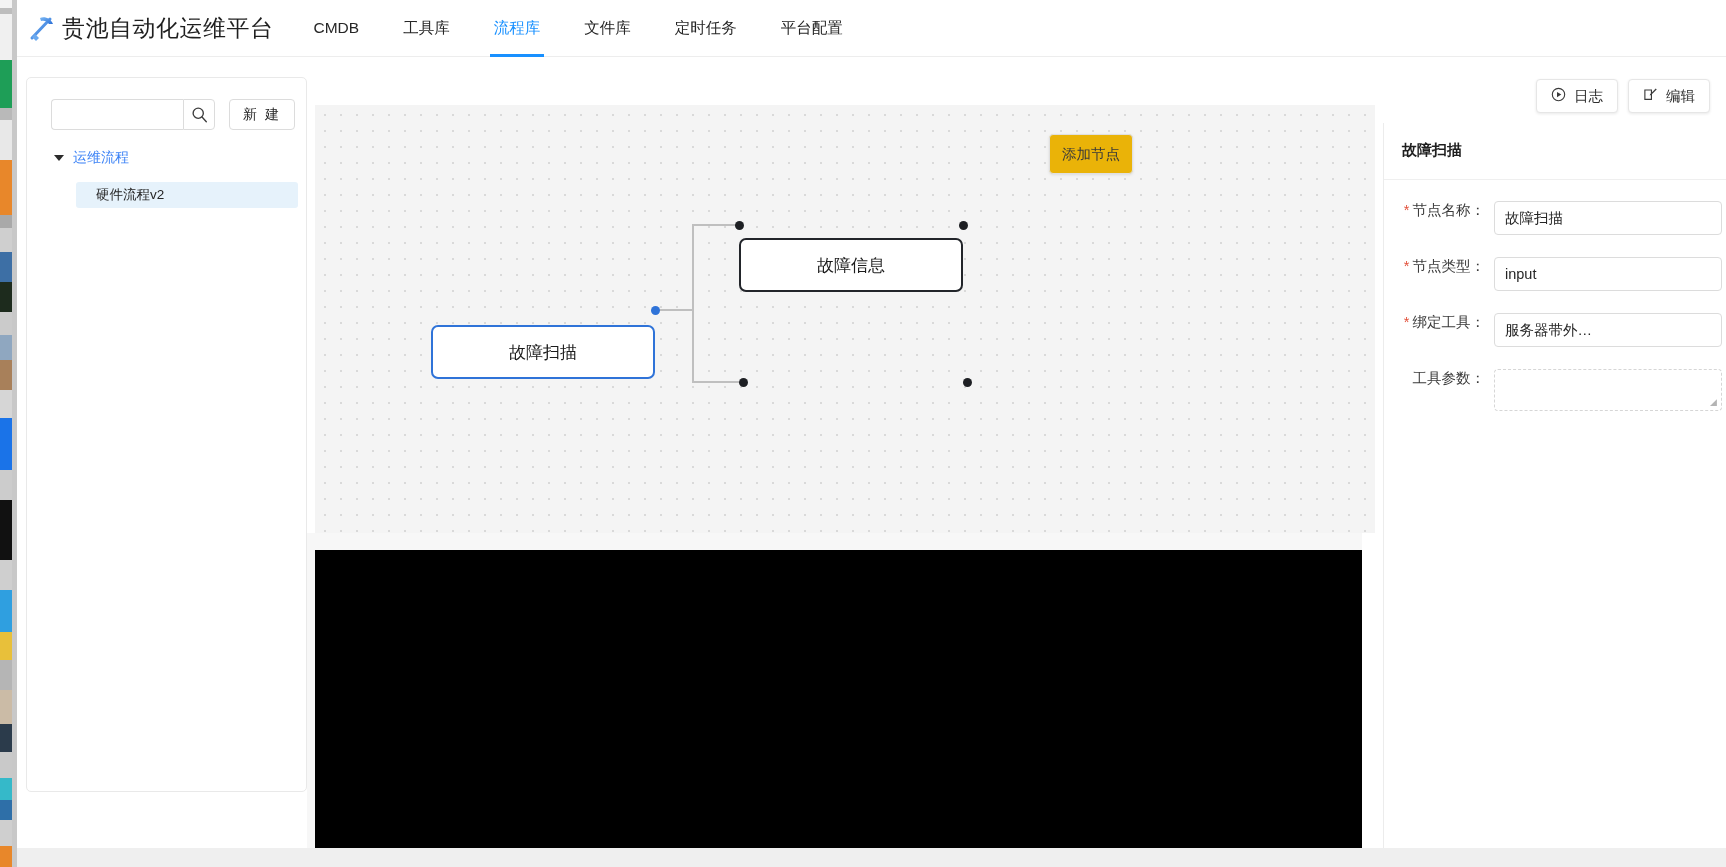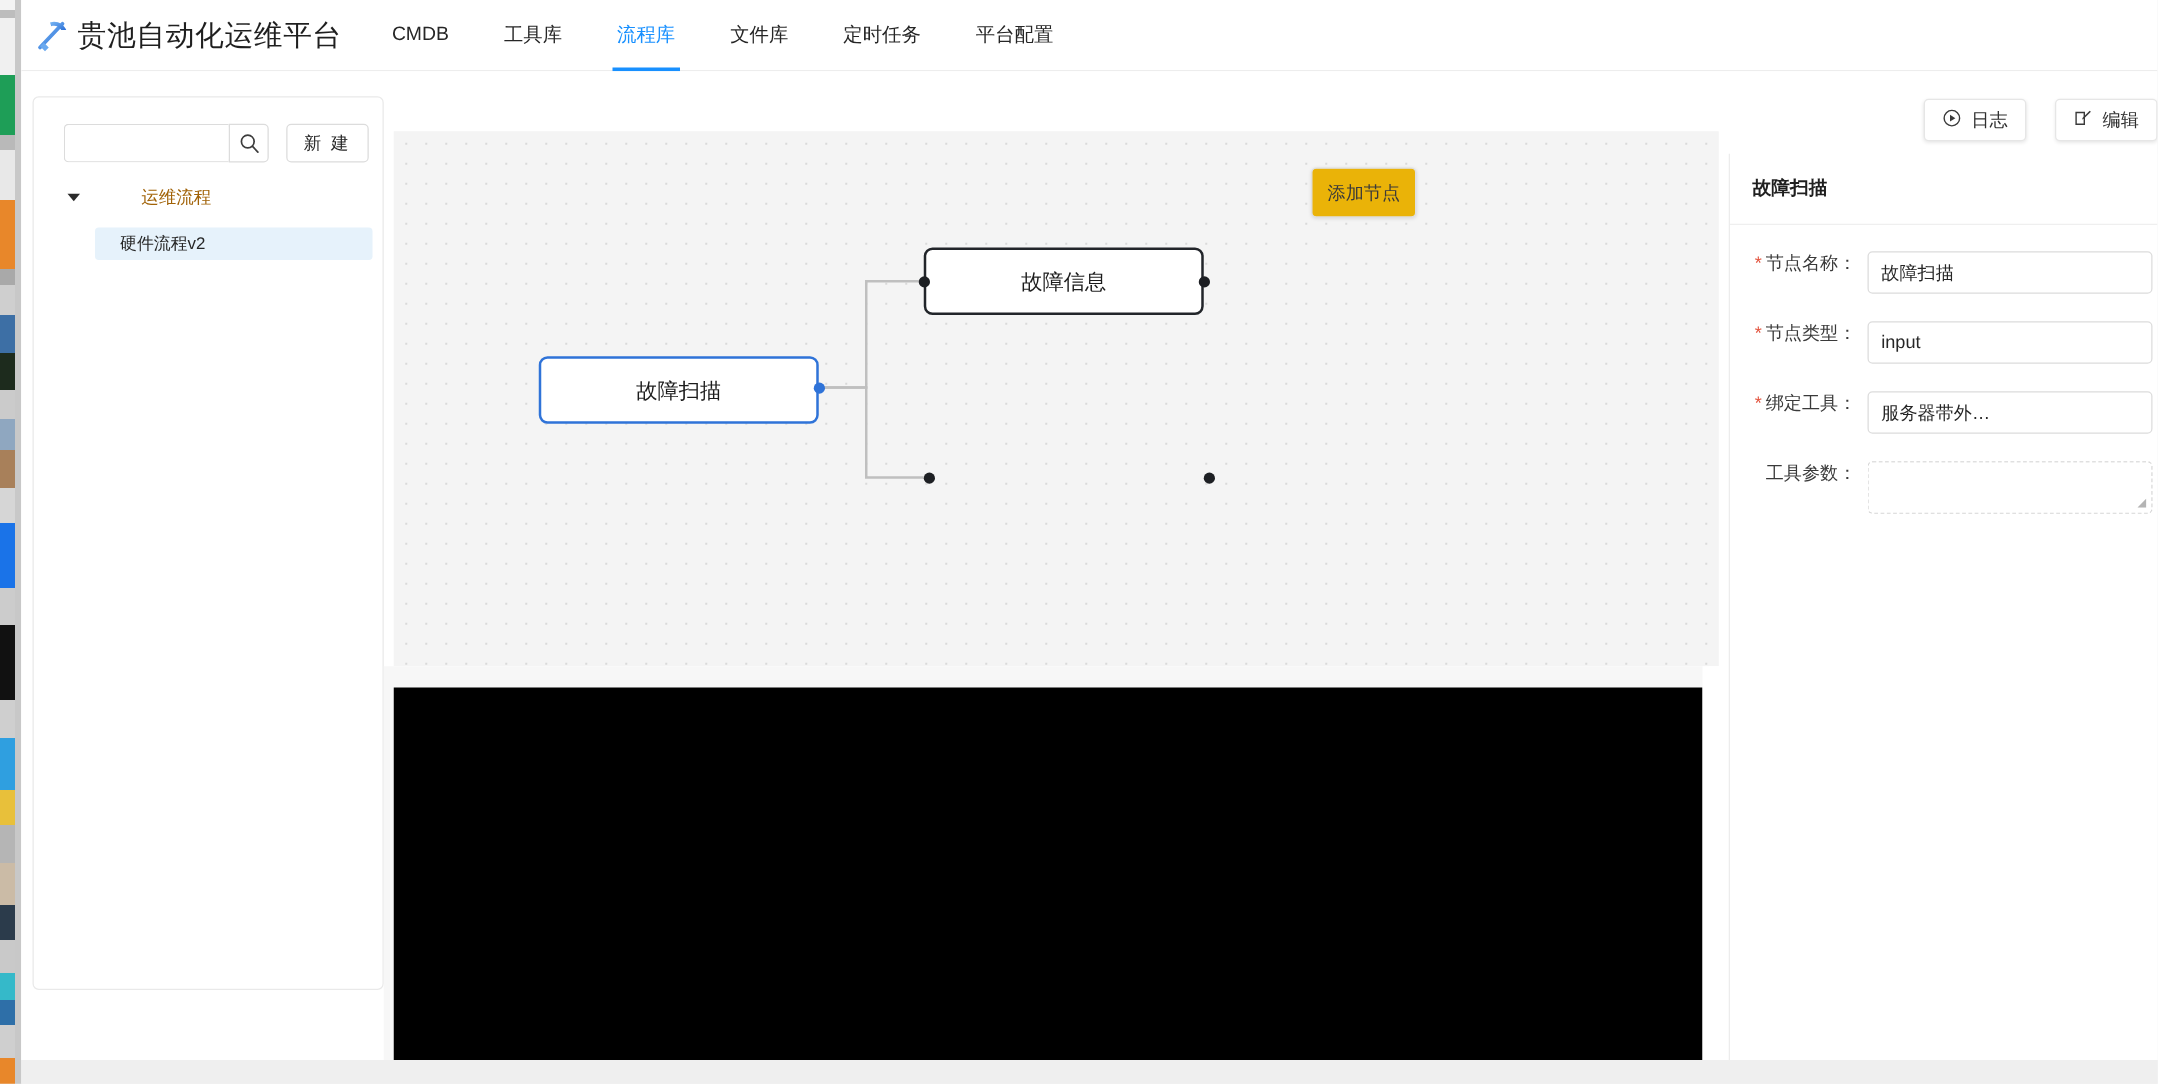--- a/index.html
+++ b/index.html
@@ -114,21 +114,21 @@
     display: flex; align-items: center; letter-spacing: 2px;
     font-family: "Liberation Sans", sans-serif;
   }
   #tree { position: absolute; left: 24px; top: 68px; right: 8px; }
   .tree-group { display: flex; align-items: center; height: 24px; cursor: pointer; }
   .caret {
     width: 0; height: 0; margin-right: 9px; margin-left: 3px;
     border-left: 5px solid transparent; border-right: 5px solid transparent;
     border-top: 6px solid #2b2b2b;
   }
-  .tree-group-label { font-size: 14px; color: #a16207; margin-left: 40px; }
+  .tree-group-label { font-size: 14px; color: #3b82f6; }
   .tree-child {
     margin-top: 12px; margin-left: 25px;
     height: 26px; line-height: 26px;
     background: #e6f2fb; border-radius: 3px;
     padding-left: 20px; font-size: 13.5px; color: #262626;
     cursor: pointer;
   }
 
   
   #canvas {
@@ -137,21 +137,21 @@
     background-color: #f4f4f4;
     background-image: radial-gradient(#d9d9d9 1.1px, transparent 1.2px);
     background-size: 16px 16px;
     background-position: 2px 2px;
     overflow: hidden;
   }
   .node {
     position: absolute; background: #ffffff;
     border: 2px solid #22252a; border-radius: 7px;
     display: flex; align-items: center; justify-content: center;
-    font-size: 17px; color: #1c1c1c;
+    font-size: 17px; color: #1c1c1c; margin-top: 40px;
   }
   .node.selected { border-color: #2f73d8; }
   .anchor {
     position: absolute; width: 9px; height: 9px; border-radius: 50%;
     background: #1d1f23;
   }
   .anchor.blue { background: #2f73d8; }
   #add-node-btn {
     position: absolute; left: 1032px; top: 77px;
     width: 84px; height: 40px;
@@ -167,22 +167,22 @@
     width: 1047px; height: 355px;
     background: #000000;
   }
   #console-gutter {
     position: absolute; left: 290px; top: 476px;
     width: 1060px; height: 372px; background: #f7f7f7;
   }
 
   
   #right-actions {
-    position: absolute; right: 0px; top: 22px;
-    display: flex; align-items: flex-start; gap: 23px; z-index: 6;
+    position: absolute; right: 16px; top: 22px;
+    display: flex; align-items: flex-start; gap: 10px; z-index: 6;
   }
   .action-btn {
     height: 34px; padding: 0 14px;
     background: #ffffff; border: 1px solid #e6e6e6; border-radius: 4px;
     box-shadow: 0 1px 3px rgba(0,0,0,.09);
     display: flex; align-items: center; gap: 8px;
     font-size: 14.5px; color: #2f2f2f; cursor: pointer; white-space: nowrap;
   }
   #rightpanel {
     position: absolute; left: 1366px; top: 66px;

